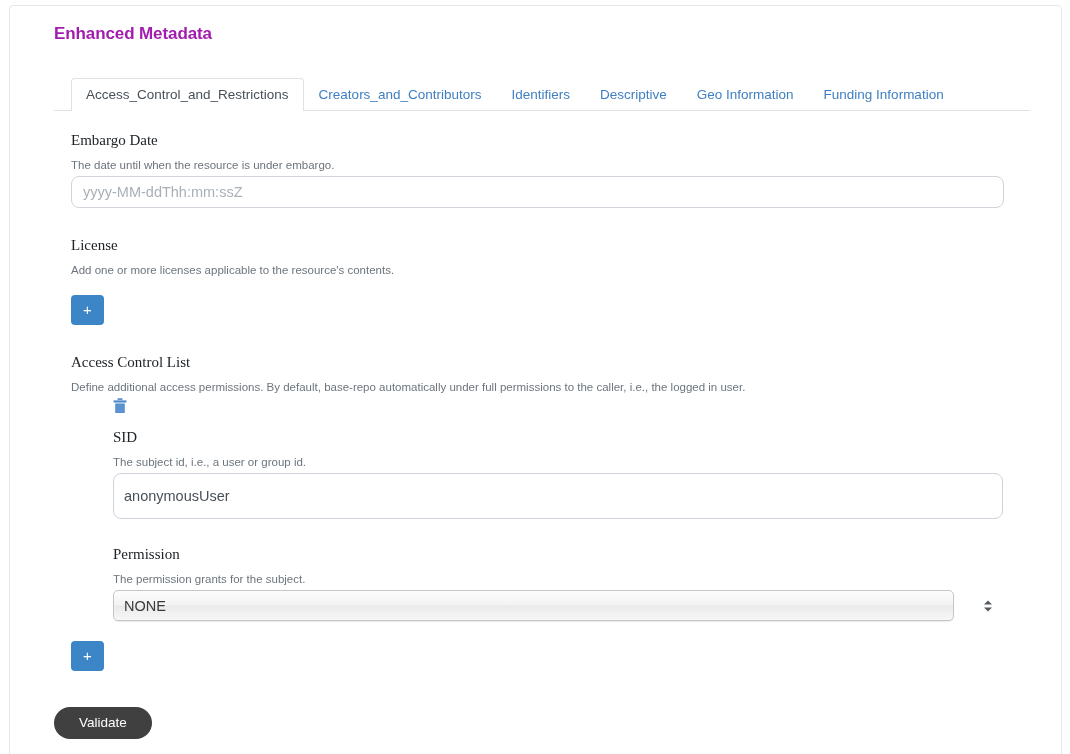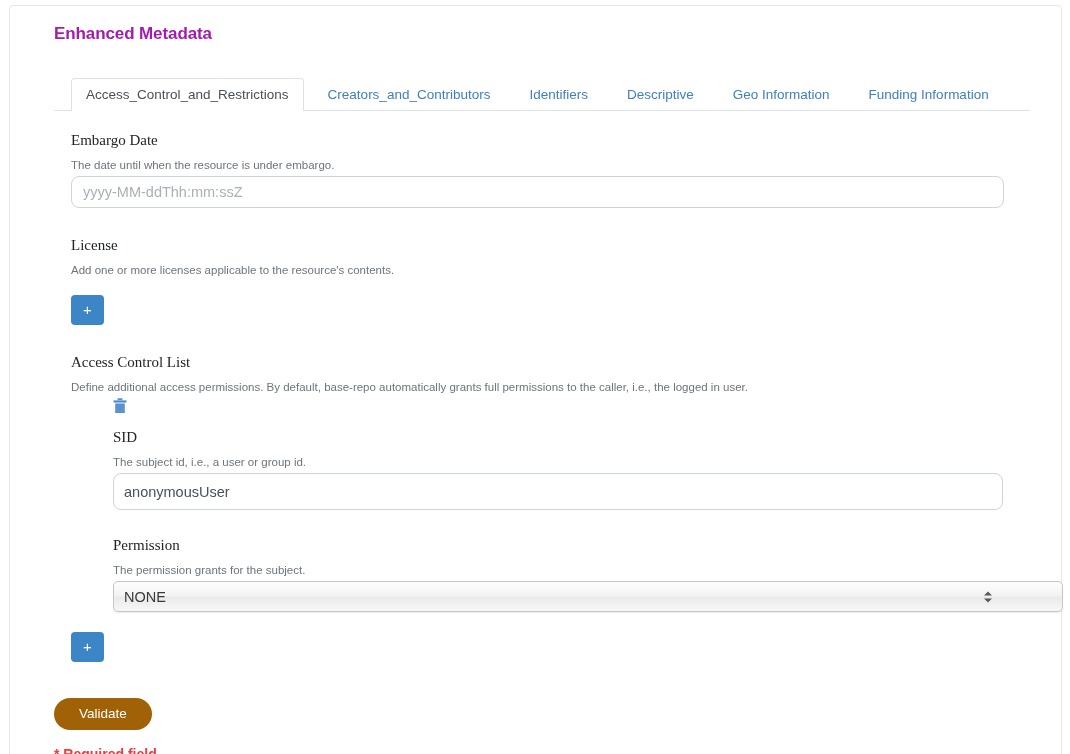--- a/index.html
+++ b/index.html
@@ -46,21 +46,20 @@
 
   
   .tab-bar {
     display: flex;
     align-items: flex-end;
     margin-top: 33px;
     border-bottom: 1px solid #dee2e6;
     height: 33px;
     padding-left: 17px;
     width: 976px;
-    gap: 9px;
   }
   .tab {
     font-size: 13.5px;
     line-height: 16px;
     padding: 8px 14px 8px 14px;
     color: #3f7fc1;
     cursor: pointer;
     border: 1px solid transparent;
     border-bottom: none;
     border-radius: 4px 4px 0 0;
@@ -130,28 +129,28 @@
 
   .trash-btn {
     background: none;
     border: none;
     padding: 0;
     margin: 0 0 0 0;
     cursor: pointer;
     display: block;
     line-height: 0;
   }
-  .nested-input { width: 890px; height: 37px; padding-left: 10px; }
+  .nested-input { width: 890px; height: 46px; padding-left: 10px; }
 
   
   .select-wrap { position: relative; width: 890px; height: 31px; }
   .native-select {
     -webkit-appearance: none;
     appearance: none;
-    width: 950px;
+    width: 841px;
     height: 31px;
     padding: 3px 26px 3px 10px;
     font-size: 14.5px;
     font-family: "Liberation Sans", sans-serif;
     color: #3a3a3a;
     border: 1px solid #c6c6c6;
     border-radius: 5px;
     background: linear-gradient(#fdfdfd 0%, #f3f3f3 48%, #eaeaea 52%, #f7f7f7 100%);
     box-shadow: 0 1px 1px rgba(0,0,0,0.08);
     outline: none;
@@ -177,21 +176,21 @@
   .arrow-down {
     width: 0; height: 0;
     border-left: 4px solid transparent;
     border-right: 4px solid transparent;
     border-top: 4px solid #555a5f;
   }
 
   
   .footer { padding-left: 0; margin-top: 36px; }
   .validate-btn {
-    background: #a16207;
+    background: #404040;
     border: none;
     border-radius: 16px;
     color: #ffffff;
     font-size: 13.5px;
     font-family: "Liberation Sans", sans-serif;
     padding: 8px 25px;
     cursor: pointer;
     line-height: 16px;
   }
   .required-note {
@@ -232,21 +231,21 @@
       <div class="block">
         <div class="field-label">License</div>
         <div class="field-help">Add one or more licenses applicable to the resource's contents.</div>
         <button class="add-btn" style="margin-top:14px">+</button>
       </div>
 
       <div class="gap-lg"></div>
 
       <div class="block">
         <div class="field-label">Access Control List</div>
-        <div class="field-help">Define additional access permissions. By default, base-repo automatically grants full permissions to the caller, i.e., the logged in user.</div>
+        <div class="field-help">Define additional access permissions. By default, base-repo automatically under full permissions to the caller, i.e., the logged in user.</div>
 
         <div class="acl-group">
 
           <button class="trash-btn">
             <svg width="14" height="16" viewBox="0 0 14 16">
               <rect x="4.6" y="0.3" width="4.8" height="1.6" fill="#4a87c8"></rect>
               <rect x="0.6" y="2.4" width="12.8" height="2.1" fill="#4a87c8"></rect>
               <rect x="2.2" y="5.4" width="9.6" height="9.6" fill="#5b92cf"></rect>
             </svg>
           </button>

